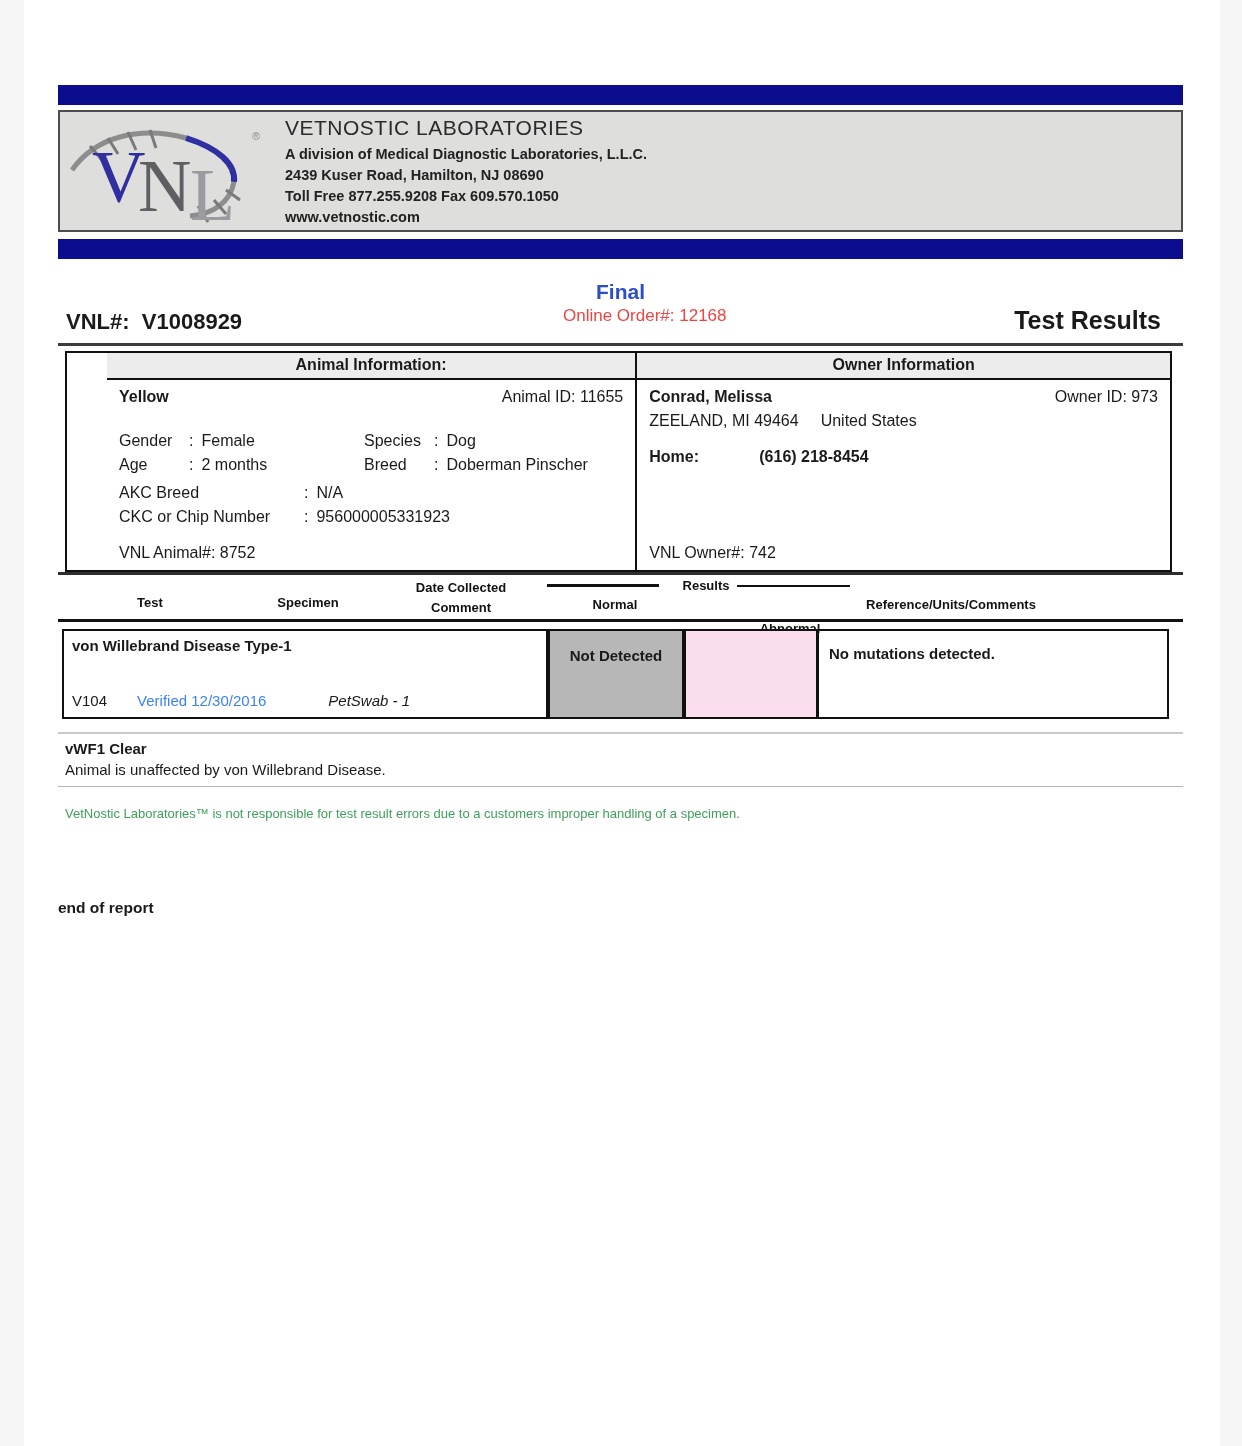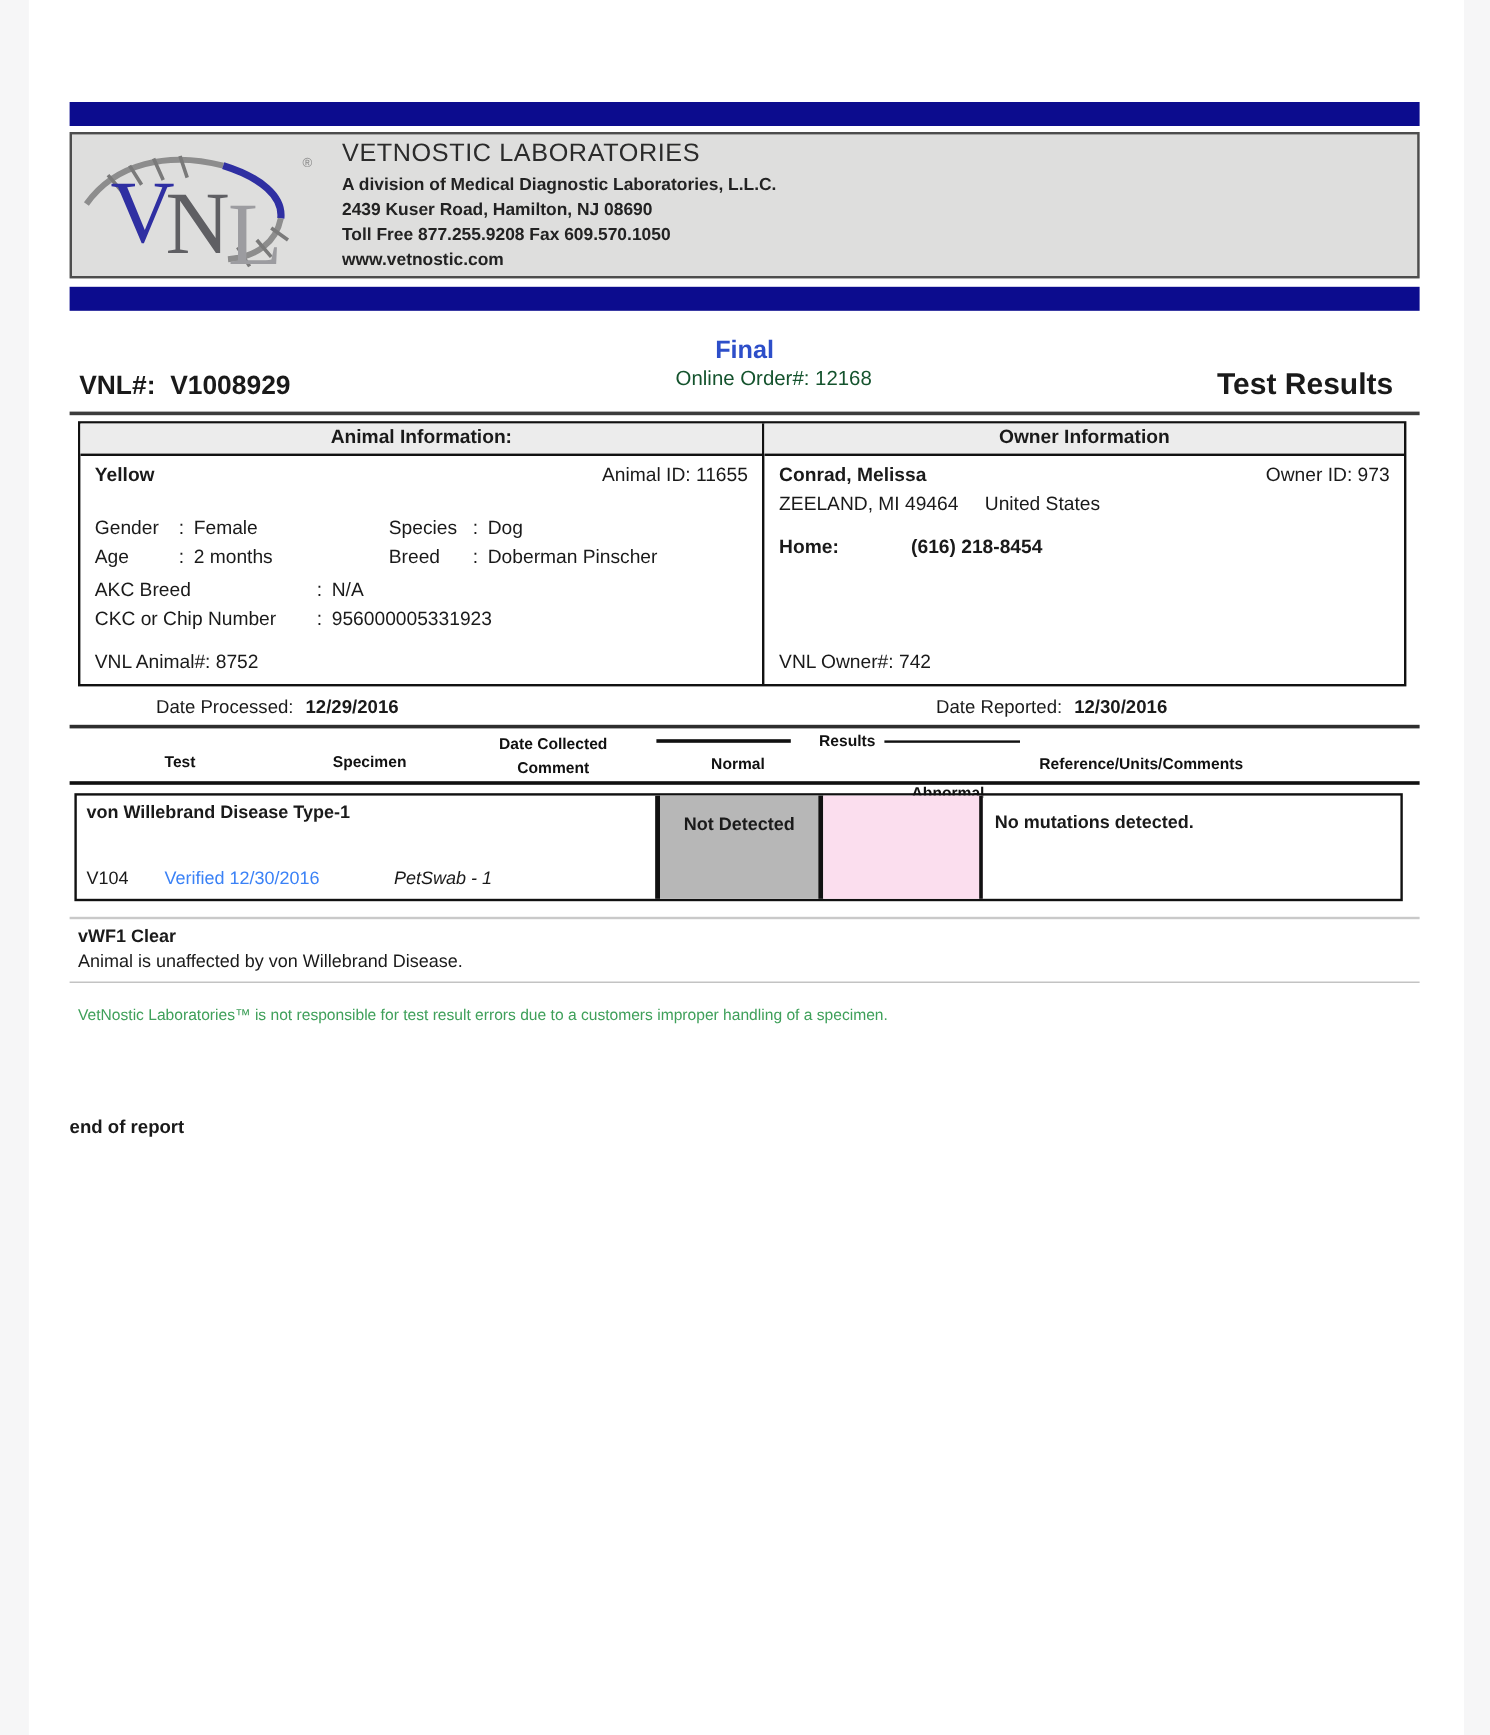--- a/index.html
+++ b/index.html
@@ -33,27 +33,27 @@
   .logo-svg { position:absolute; left:8px; top:12px; }
   .reg-mark { position:absolute; left:192px; top:18px; font-size:11px; color:#8a8a8a; }
   .lab-text { padding-top:2px; }
   .lab-name { font-size:21px; font-weight:400; color:#2b2b2b; letter-spacing:0.5px; margin-bottom:4px; }
   .lab-line { font-size:14.5px; font-weight:bold; color:#222; line-height:1.45; }
   
   .final-line { text-align:center; margin-top:21px; }
   .final-text { color:#2d4ec9; font-size:21px; font-weight:bold; }
   .title-row { display:flex; align-items:baseline; margin-top:2px; }
   .vnl-num { font-size:22px; font-weight:bold; margin-left:8px; white-space:pre; }
-  .order-num { font-size:17px; color:#14532d; position:absolute; left:505px; }
+  .order-num { font-size:17px; color:#ef4444; position:absolute; left:505px; }
   .report-title { margin-left:auto; font-size:25px; font-weight:bold; margin-right:22px; }
   .rule-dark { border:0; border-top:3px solid #3c3c3c; margin-top:8px; }
   
   .info-table { display:flex; margin:5px 11px 0 7px; border:2px solid #111; }
   .info-col { display:flex; flex-direction:column; }
-  .info-col.animal { width:51.7%; border-right:2px solid #111; }
+  .info-col.animal { width:51.7%; border-right:2px solid #111;padding-left:40px; }
   .info-col.owner { width:48.3%; }
   .info-head {
     background:#ececec; border-bottom:2px solid #111;
     text-align:center; font-weight:bold; font-size:16px; padding:3px 0 4px;
   }
   .info-body { padding:8px 12px 10px; font-size:16px; height:190px; position:relative; }
   .split { display:flex; justify-content:space-between; }
   .b { font-weight:bold; }
   .mt6{margin-top:6px;} .mt10{margin-top:10px;} .mt18{margin-top:18px;} .mt26{margin-top:26px;}
   .pair-grid { display:flex; }
@@ -218,28 +218,20 @@
           </div>
           <div class="pair mt18 b">
             <span class="lblw w110">Home:</span>
             <span>(616) 218-8454</span>
           </div>
           <div class="push-bottom">VNL Owner#: 742</div>
         </div>
       </div>
     </div>
 
-    <div class="dates-row">
-      <span class="date-processed">
-        <span>Date Processed:</span><span class="date-val">12/29/2016</span>
-      </span>
-      <span class="date-reported">
-        <span>Date Reported:</span><span class="date-val">12/30/2016</span>
-      </span>
-    </div>
 
     <hr class="rule-mid">
     <div class="col-heads">
       <span class="ch ch-test">Test</span>
       <span class="ch ch-spec">Specimen</span>
       <span class="ch ch-datecol">
         <span>Date Collected</span><br>
         <span>Comment</span>
       </span>
       <span class="res-line-left"></span>

